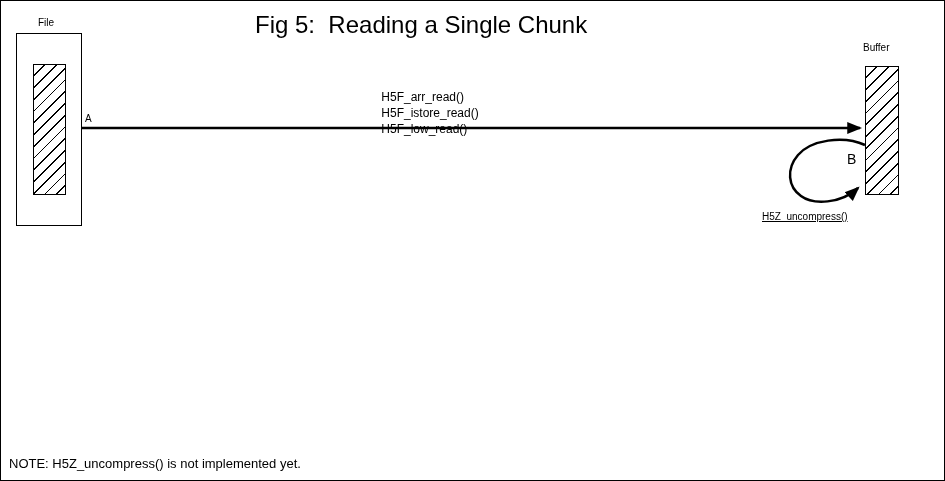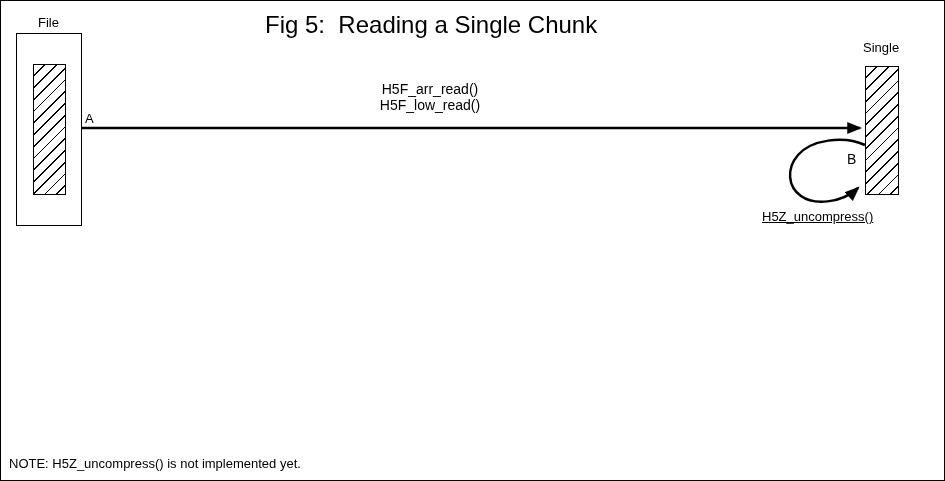--- a/index.html
+++ b/index.html
@@ -9,29 +9,29 @@
     height: 481px;
     background: #ffffff;
     border: 1px solid #000000;
     box-sizing: border-box;
     font-family: "Liberation Sans", sans-serif;
     color: #000000;
     overflow: hidden;
   }
   .title {
     position: absolute;
-    left: 264px;
+    left: 254px;
     top: 12px;
     font-size: 24px;
     line-height: 24px;
     white-space: pre;
   }
   .label {
     position: absolute;
-    font-size: 13px;
+    font-size: 10px;
     line-height: 14px;
     white-space: nowrap;
   }
   .file-label   { left: 37px;  top: 15px;  }
   .buffer-label { left: 862px; top: 40px;  }
   .a-label      { left: 84px;  top: 111px; }
   .b-label      { left: 846px; top: 151px; font-size: 14px; }
   .uncompress-label { left: 761px; top: 209px; text-decoration: underline; }
   .rect {
     position: absolute;
@@ -45,24 +45,23 @@
       #ffffff 0px, #ffffff 7px,
       #000000 7px, #000000 8.3px
     );
   }
   .file-outer  { left: 15px;  top: 32px; width: 66px; height: 193px; }
   .file-chunk  { left: 32px;  top: 63px; width: 33px; height: 131px; }
   .buffer-rect { left: 864px; top: 65px; width: 34px; height: 129px; }
   .callstack {
     position: absolute;
     left: 429px;
-    top: 80px;
+    top: 88px;
     transform: translateX(-50%);
-    text-align: center;
-    font-size: 14px;
+    font-size: 12px;
     line-height: 16px;
     white-space: nowrap;
   }
   .note {
     position: absolute;
     left: 8px;
     top: 456px;
     font-size: 13px;
     line-height: 14px;
     white-space: nowrap;
@@ -78,36 +77,37 @@
 <body>
 
 <div class="canvas">
 
   <div class="title">Fig 5:  Reading a Single Chunk</div>
 
   <div class="label file-label">File</div>
   <div class="rect file-outer"></div>
   <div class="rect hatched file-chunk"></div>
 
-  <div class="label buffer-label">Single</div>
+  <div class="label buffer-label">Buffer</div>
   <div class="rect hatched buffer-rect"></div>
 
   <svg class="arrows" width="945" height="481" viewBox="0 0 945 481">
     <defs>
       <marker id="ah" viewBox="0 0 10 10" refX="8.5" refY="5" markerWidth="6" markerHeight="6" orient="auto">
         <path d="M 0 1 L 10 5 L 0 9 z" fill="#000000"></path>
       </marker>
     </defs>
     <line x1="80" y1="127" x2="859" y2="127" stroke="#000000" stroke-width="2.5" marker-end="url(#ah)"></line>
     <path d="M 864 144 C 842 134 810 139 797 154 C 785 168 787 186 800 195 C 812 204 840 203 857 187" fill="none" stroke="#000000" stroke-width="2.5" marker-end="url(#ah)"></path>
   </svg>
 
   <div class="label a-label">A</div>
   <div class="callstack">
     <div>H5F_arr_read()</div>
+    <div>H5F_istore_read()</div>
     <div>H5F_low_read()</div>
   </div>
 
   <div class="label b-label">B</div>
   <div class="label uncompress-label">H5Z_uncompress()</div>
 
   <div class="note">NOTE: H5Z_uncompress() is not implemented yet.</div>
 
 </div>
 

